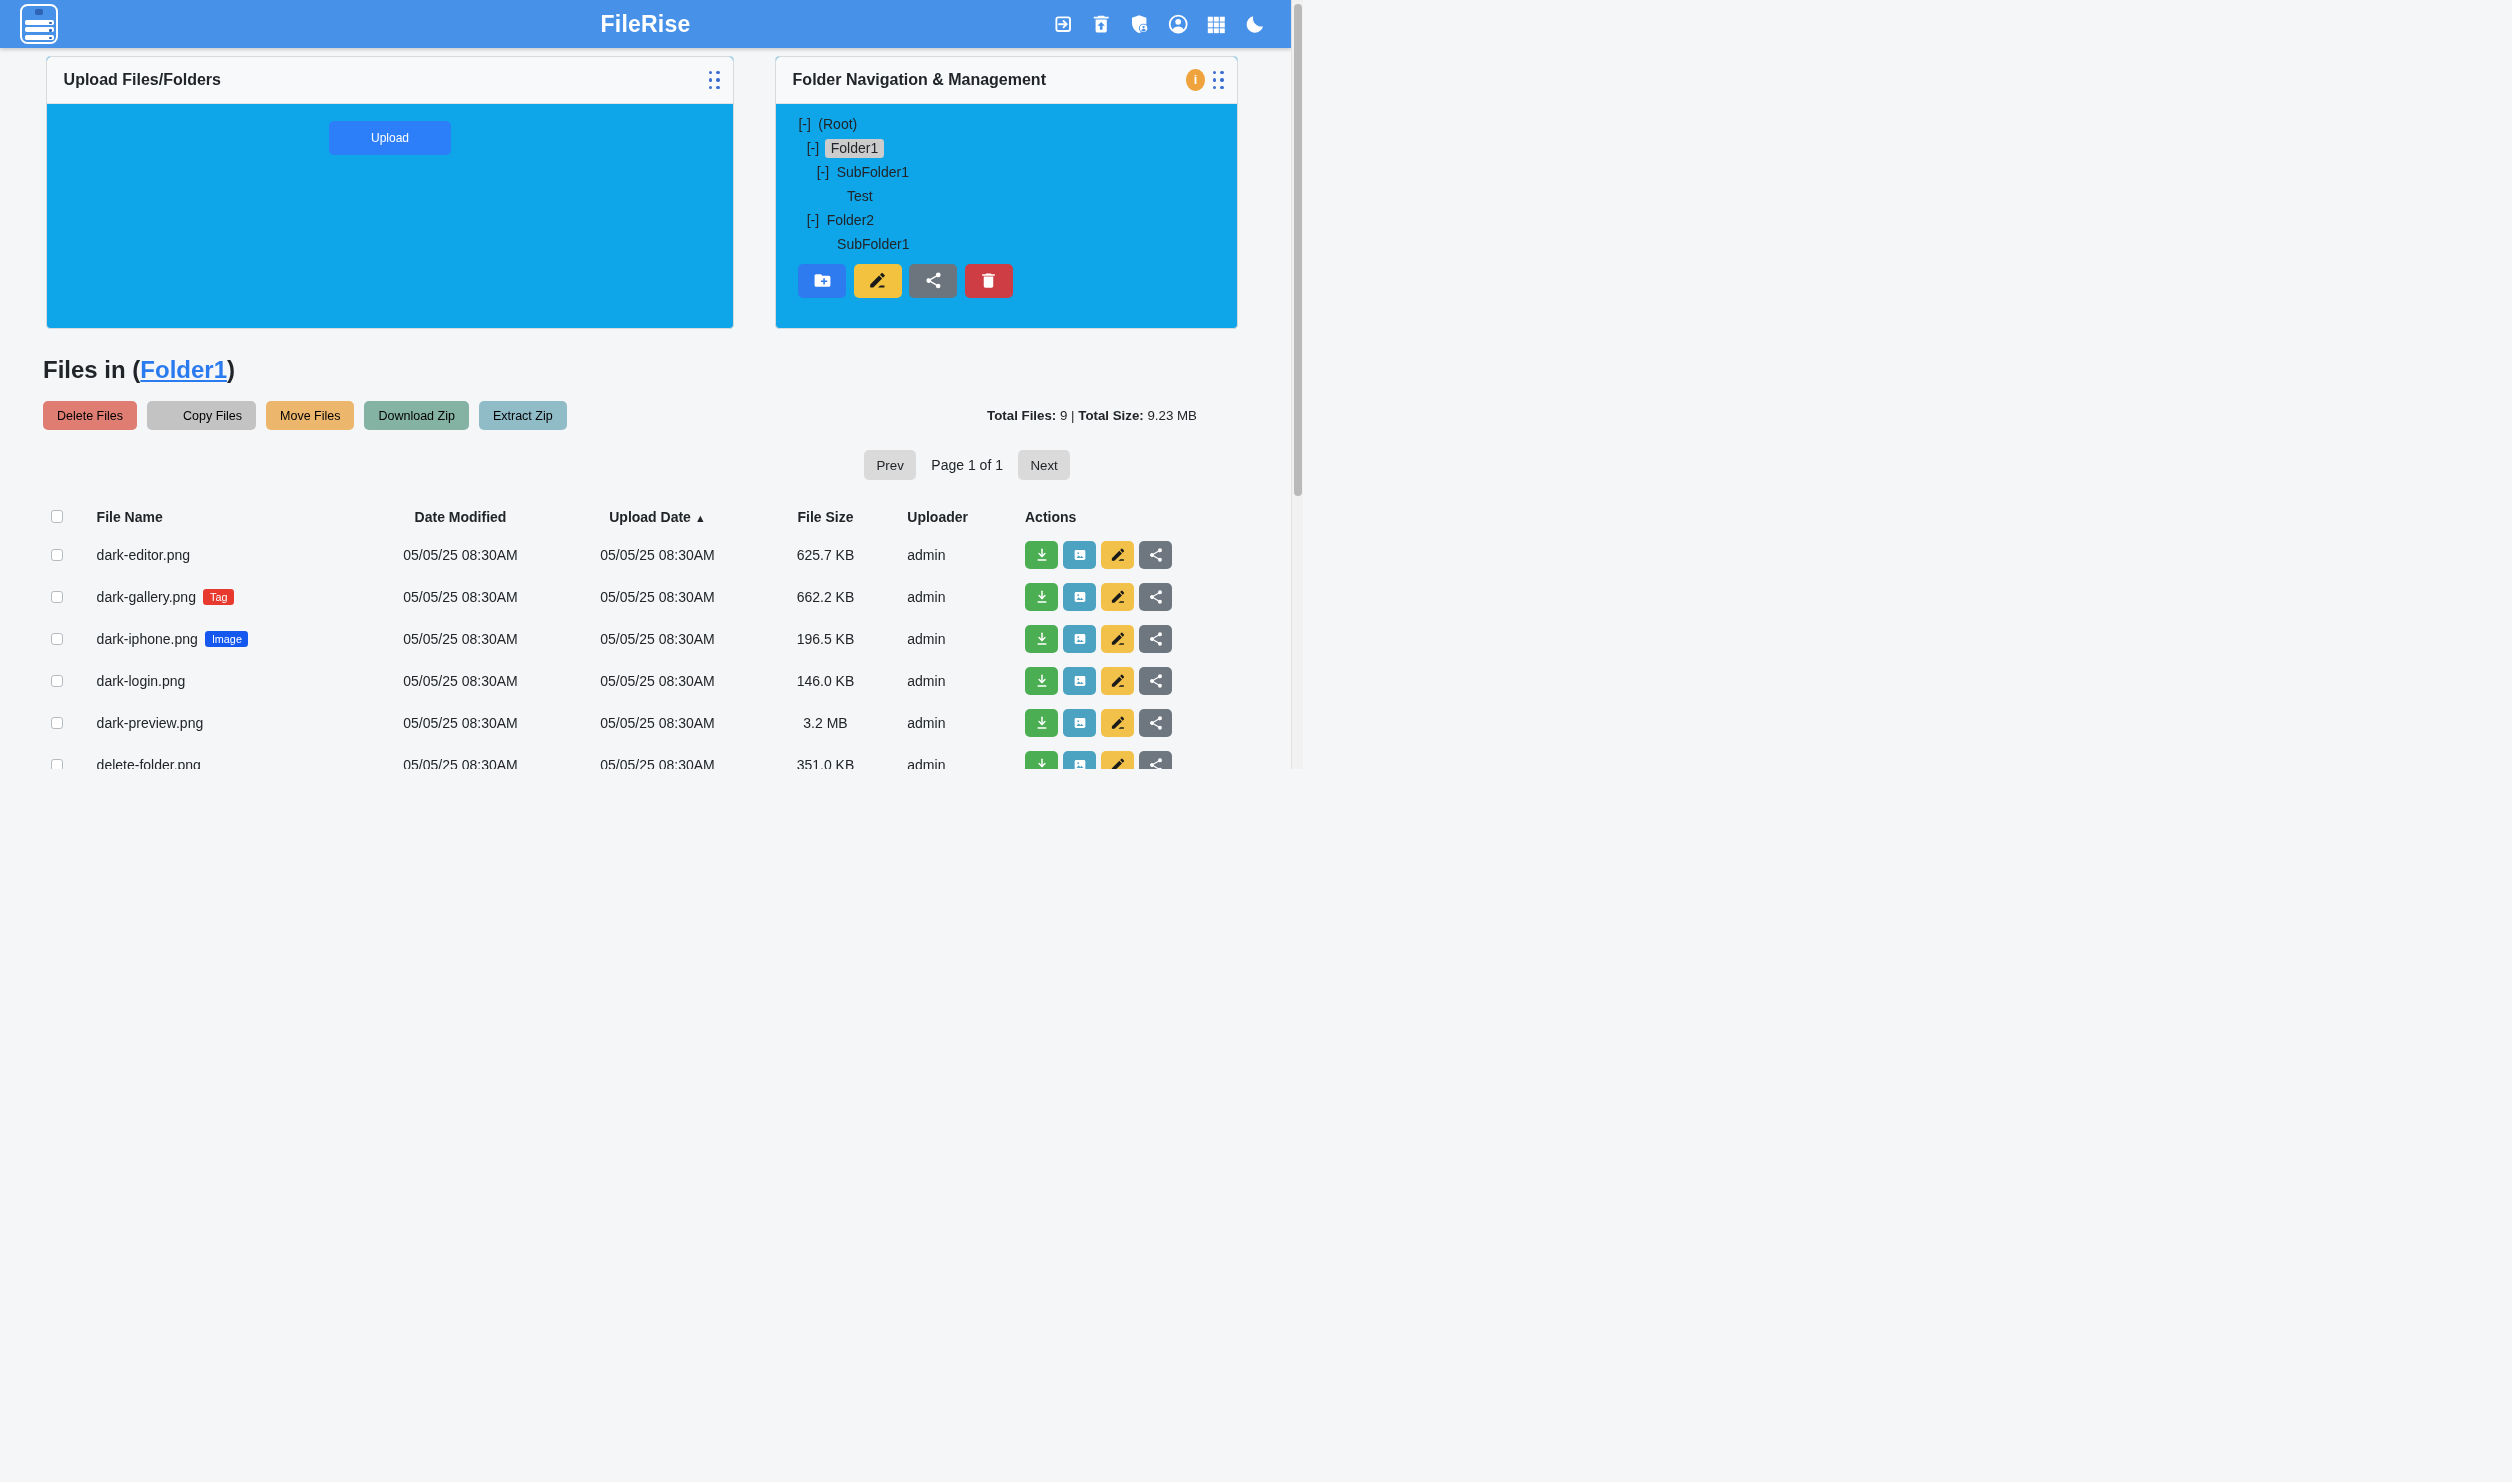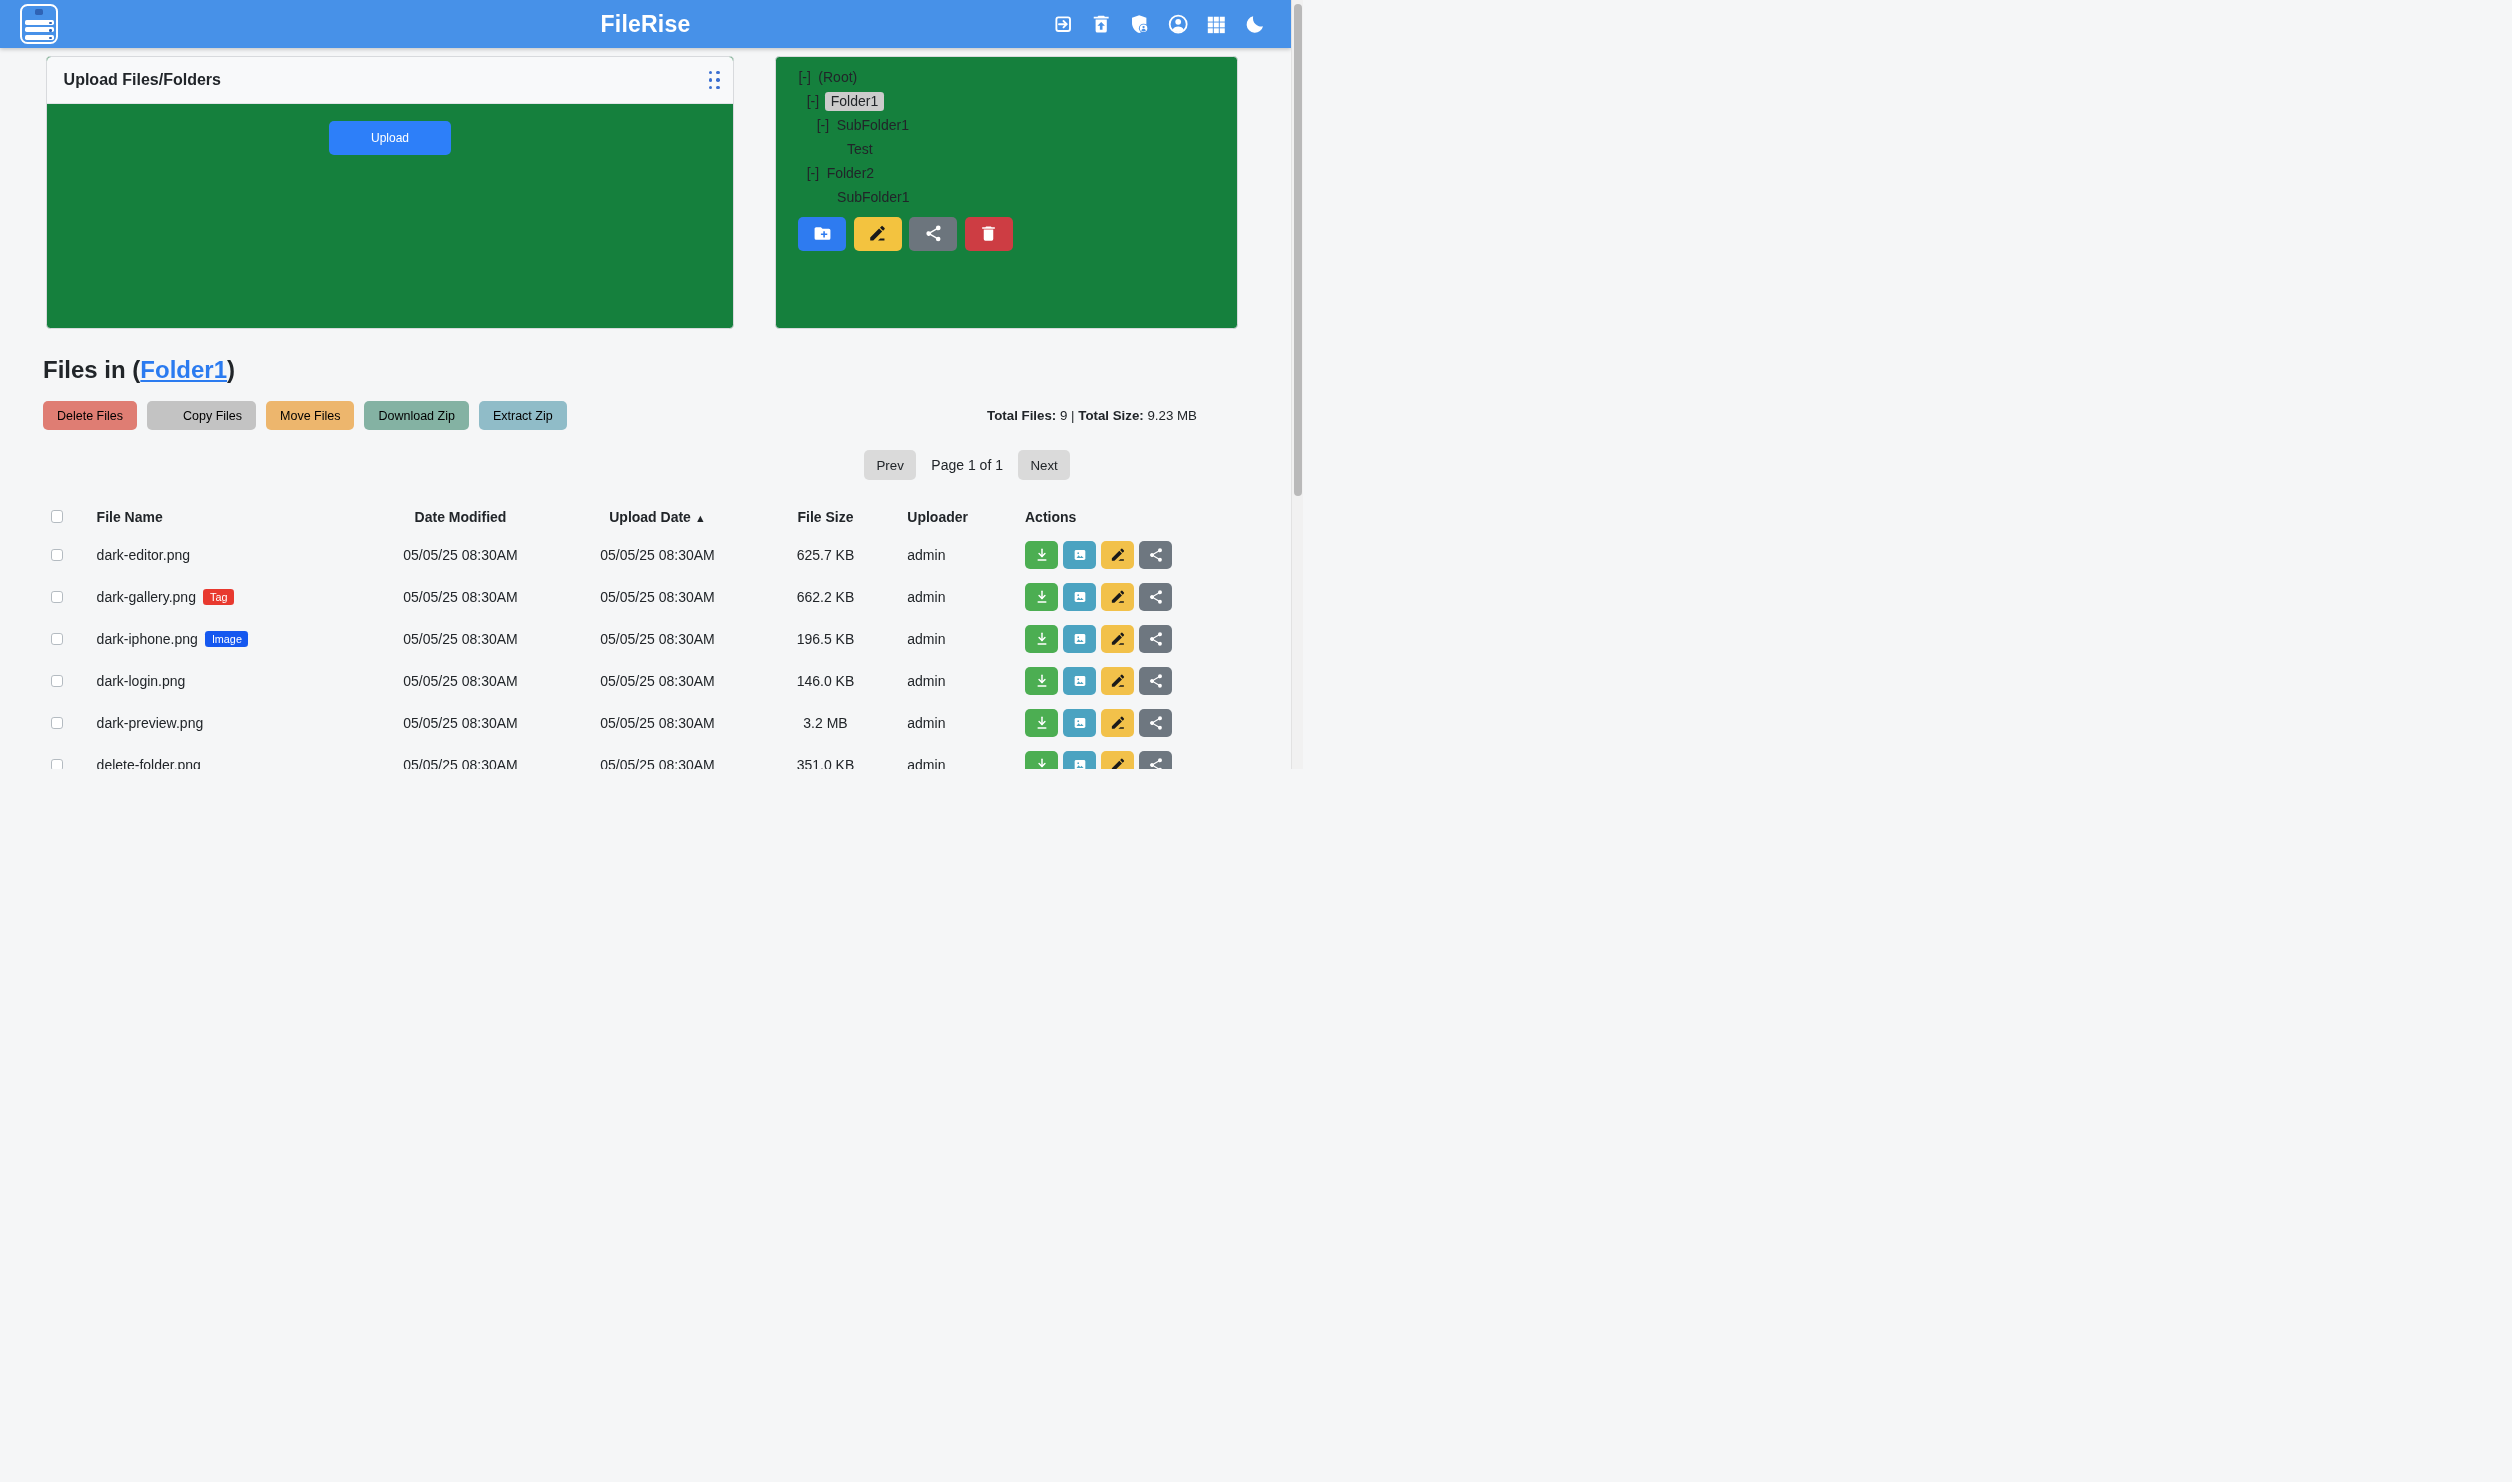--- a/index.html
+++ b/index.html
@@ -43,21 +43,21 @@
     position: absolute; top: 0; right: 0; width: 11.6px; height: 769px;
     background: #f1f1f1; border-left: 0.8px solid #e2e2e2; z-index: 20;
   }
   .scrollbar-thumb {
     position: absolute; top: 4.2px; left: 1.2px; width: 8.3px; height: 492px;
     background: #b9b9b9; border-radius: 5px;
   }
 
   
   .card {
-    position: absolute; background: #15803d;
+    position: absolute; background: #0ea5e9;
     border: 0.8px solid #d8dadd; border-radius: 4.2px;
   }
   .card-header {
     height: 47px; background: #f8f9fa; border-bottom: 0.8px solid #e2e5e8;
     border-radius: 4.2px 4.2px 0 0;
     display: flex; align-items: center; padding: 0 13.3px 0 16.6px;
   }
   .card-title { font-size: 16px; font-weight: bold; }
   .drag-dots { margin-left: auto; display: grid; grid-template-columns: repeat(2, 3.3px); grid-template-rows: repeat(3, 3.3px); gap: 4.2px; cursor: grab; }
   .drag-dots i { width: 3.3px; height: 3.3px; border-radius: 50%; background: #3b6fd1; }
@@ -232,20 +232,32 @@
           <i></i>
           <i></i>
           <i></i>
           <i></i>
         </span>
     </div>
     <button class="upload-btn">Upload</button>
   </section>
 
   <section class="card folder-card">
+    <div class="card-header">
+      <span class="card-title">Folder Navigation &amp; Management</span>
+      <span class="info-badge">i</span>
+      <span class="drag-dots">
+          <i></i>
+          <i></i>
+          <i></i>
+          <i></i>
+          <i></i>
+          <i></i>
+        </span>
+    </div>
     <div class="tree">
         <div class="tree-row" style="padding-left: 0px;">
           <span class="tree-expander">[-]</span>
           <span class="tree-label">(Root)</span>
         </div>
         <div class="tree-row" style="padding-left: 8.3px;">
           <span class="tree-expander">[-]</span>
           <span class="tree-label selected">Folder1</span>
         </div>
         <div class="tree-row" style="padding-left: 18.3px;">

